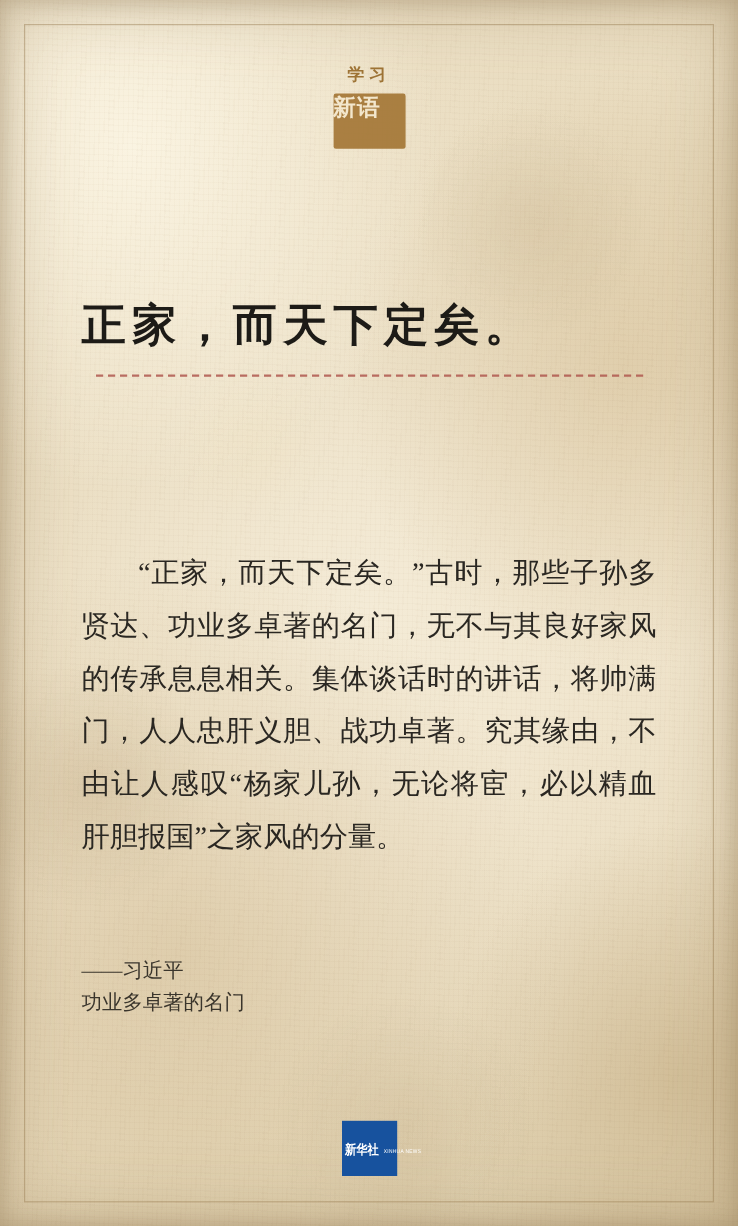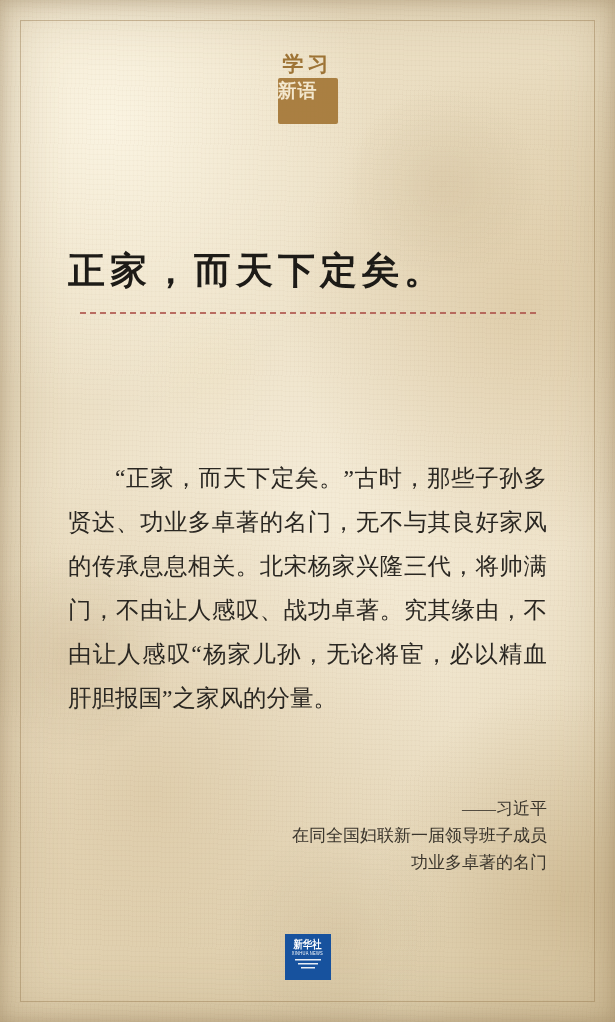--- a/index.html
+++ b/index.html
@@ -114,21 +114,21 @@
     font-weight: bold;
     font-family: "Liberation Serif", "DejaVu Serif", serif;
   }
   .logo .top-chars {
     position: absolute;
     top: 2px;
     left: 10px;
     width: 64px;
     text-align: center;
     color: #9d7335;
-    font-size: 21px;
+    font-size: 14px;
     letter-spacing: 4px;
     font-weight: bold;
     line-height: 24px;
   }
 
   
   .headline-wrap {
     margin-top: 112px;
     width: 100%;
   }
@@ -159,21 +159,20 @@
     color: #2a2722;
     text-align: justify;
     text-indent: 47px;
     font-family: "Liberation Serif", "DejaVu Serif", serif;
   }
 
   
   .attribution {
     margin-top: 52px;
     width: 100%;
-    text-align: right;
     color: #3a352c;
     font-size: 17px;
     line-height: 27px;
     font-family: "Liberation Serif", "DejaVu Serif", serif;
   }
 
   
   .footer {
     position: absolute;
     left: 0;
@@ -181,21 +180,20 @@
     bottom: 42px;
     display: flex;
     justify-content: center;
     z-index: 4;
   }
   .xinhua {
     width: 46px;
     height: 46px;
     background: #17529e;
     display: flex;
-    flex-direction: column;
     align-items: center;
     justify-content: flex-start;
     padding-top: 4px;
     box-sizing: border-box;
   }
   .xinhua .cn {
     color: #ffffff;
     font-size: 11px;
     line-height: 12px;
     letter-spacing: 0px;
@@ -239,26 +237,25 @@
       <div class="seal"></div>
       <div class="seal-chars">新语</div>
     </div>
 
     <div class="headline-wrap">
       <div class="headline">正家，而天下定矣。</div>
       <div class="headline-rule"></div>
     </div>
 
     <div class="body-wrap">
-      <p class="body-text">“正家，而天下定矣。”古时，那些子孙多贤达、功业多卓著的名门，无不与其良好家风的传承息息相关。北宋杨家兴隆三代，将帅满门，不由让人感叹、战功卓著。究其缘由，不由让人感叹“杨家儿孙，无论将宦，必以精血肝胆报国”之家风的分量。</p>
+      <p class="body-text">“正家，而天下定矣。”古时，那些子孙多贤达、功业多卓著的名门，无不与其良好家风的传承息息相关。集体谈话时的讲话，将帅满门，人人忠肝义胆、战功卓著。究其缘由，不由让人感叹“杨家儿孙，无论将宦，必以精血肝胆报国”之家风的分量。</p>
     </div>
 
     <div class="attribution">
       <div>——习近平</div>
-      <div>在同全国妇联新一届领导班子成员</div>
       <div>功业多卓著的名门</div>
     </div>
 
   </div>
 
   <div class="footer">
     <div class="xinhua">
       <div class="cn">新华社</div>
       <div class="en">XINHUA NEWS</div>
       <div class="bars"></div>

